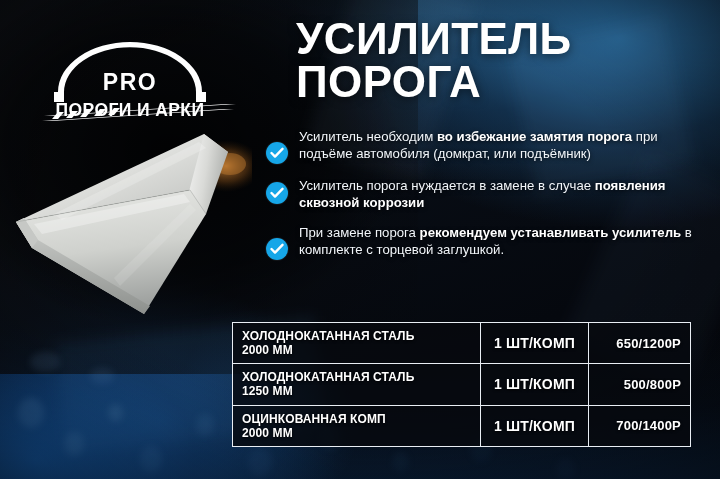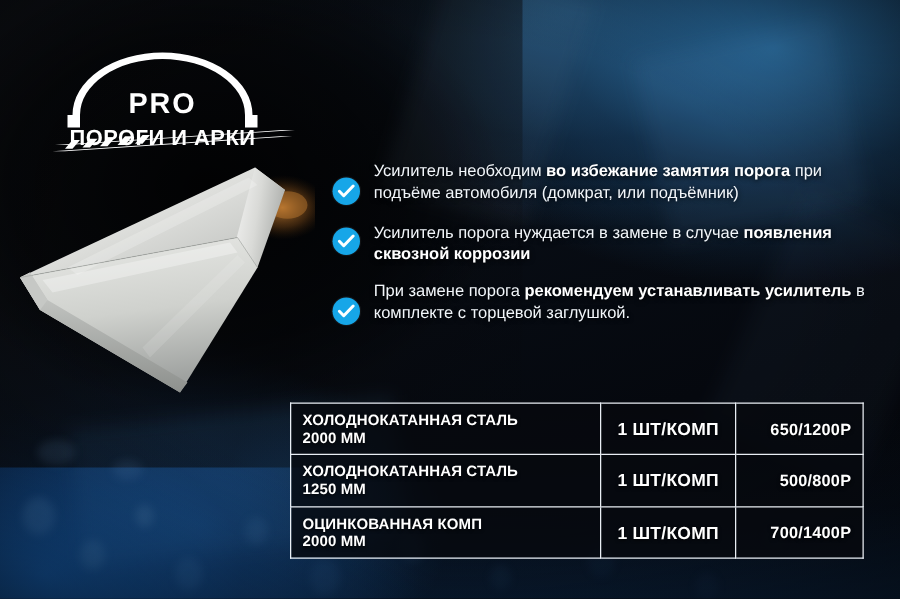--- a/index.html
+++ b/index.html
@@ -212,20 +212,24 @@
     <path d="M 2 21 L 184 9 L 194 9 L 12 21 Z" fill="#ffffff"></path>
     <g fill="#ffffff">
       <path d="M 12 19 L 18 12 L 24 12 L 18 19 Z"></path>
       <path d="M 26 18 L 32 11 L 38 11 L 32 18 Z"></path>
       <path d="M 40 17 L 46 10 L 52 10 L 46 17 Z"></path>
       <path d="M 54 16 L 60 9 L 66 9 L 60 16 Z"></path>
       <path d="M 68 15 L 74 8 L 80 8 L 74 15 Z"></path>
     </g>
   </svg>
 
+  <div class="title">
+    <span>УСИЛИТЕЛЬ</span>
+    <span class="l2">ПОРОГА</span>
+  </div>
 
   <div class="bullets">
 
     <div class="bullet b2">
       <div class="chk">
         <svg width="14" height="12" viewBox="0 0 14 12">
           <path d="M1.5 6 L5 9.6 L12.5 1.8" stroke="#ffffff" stroke-width="2.4" fill="none" stroke-linecap="round" stroke-linejoin="round"></path>
         </svg>
       </div>
       <div class="bullet-text">

